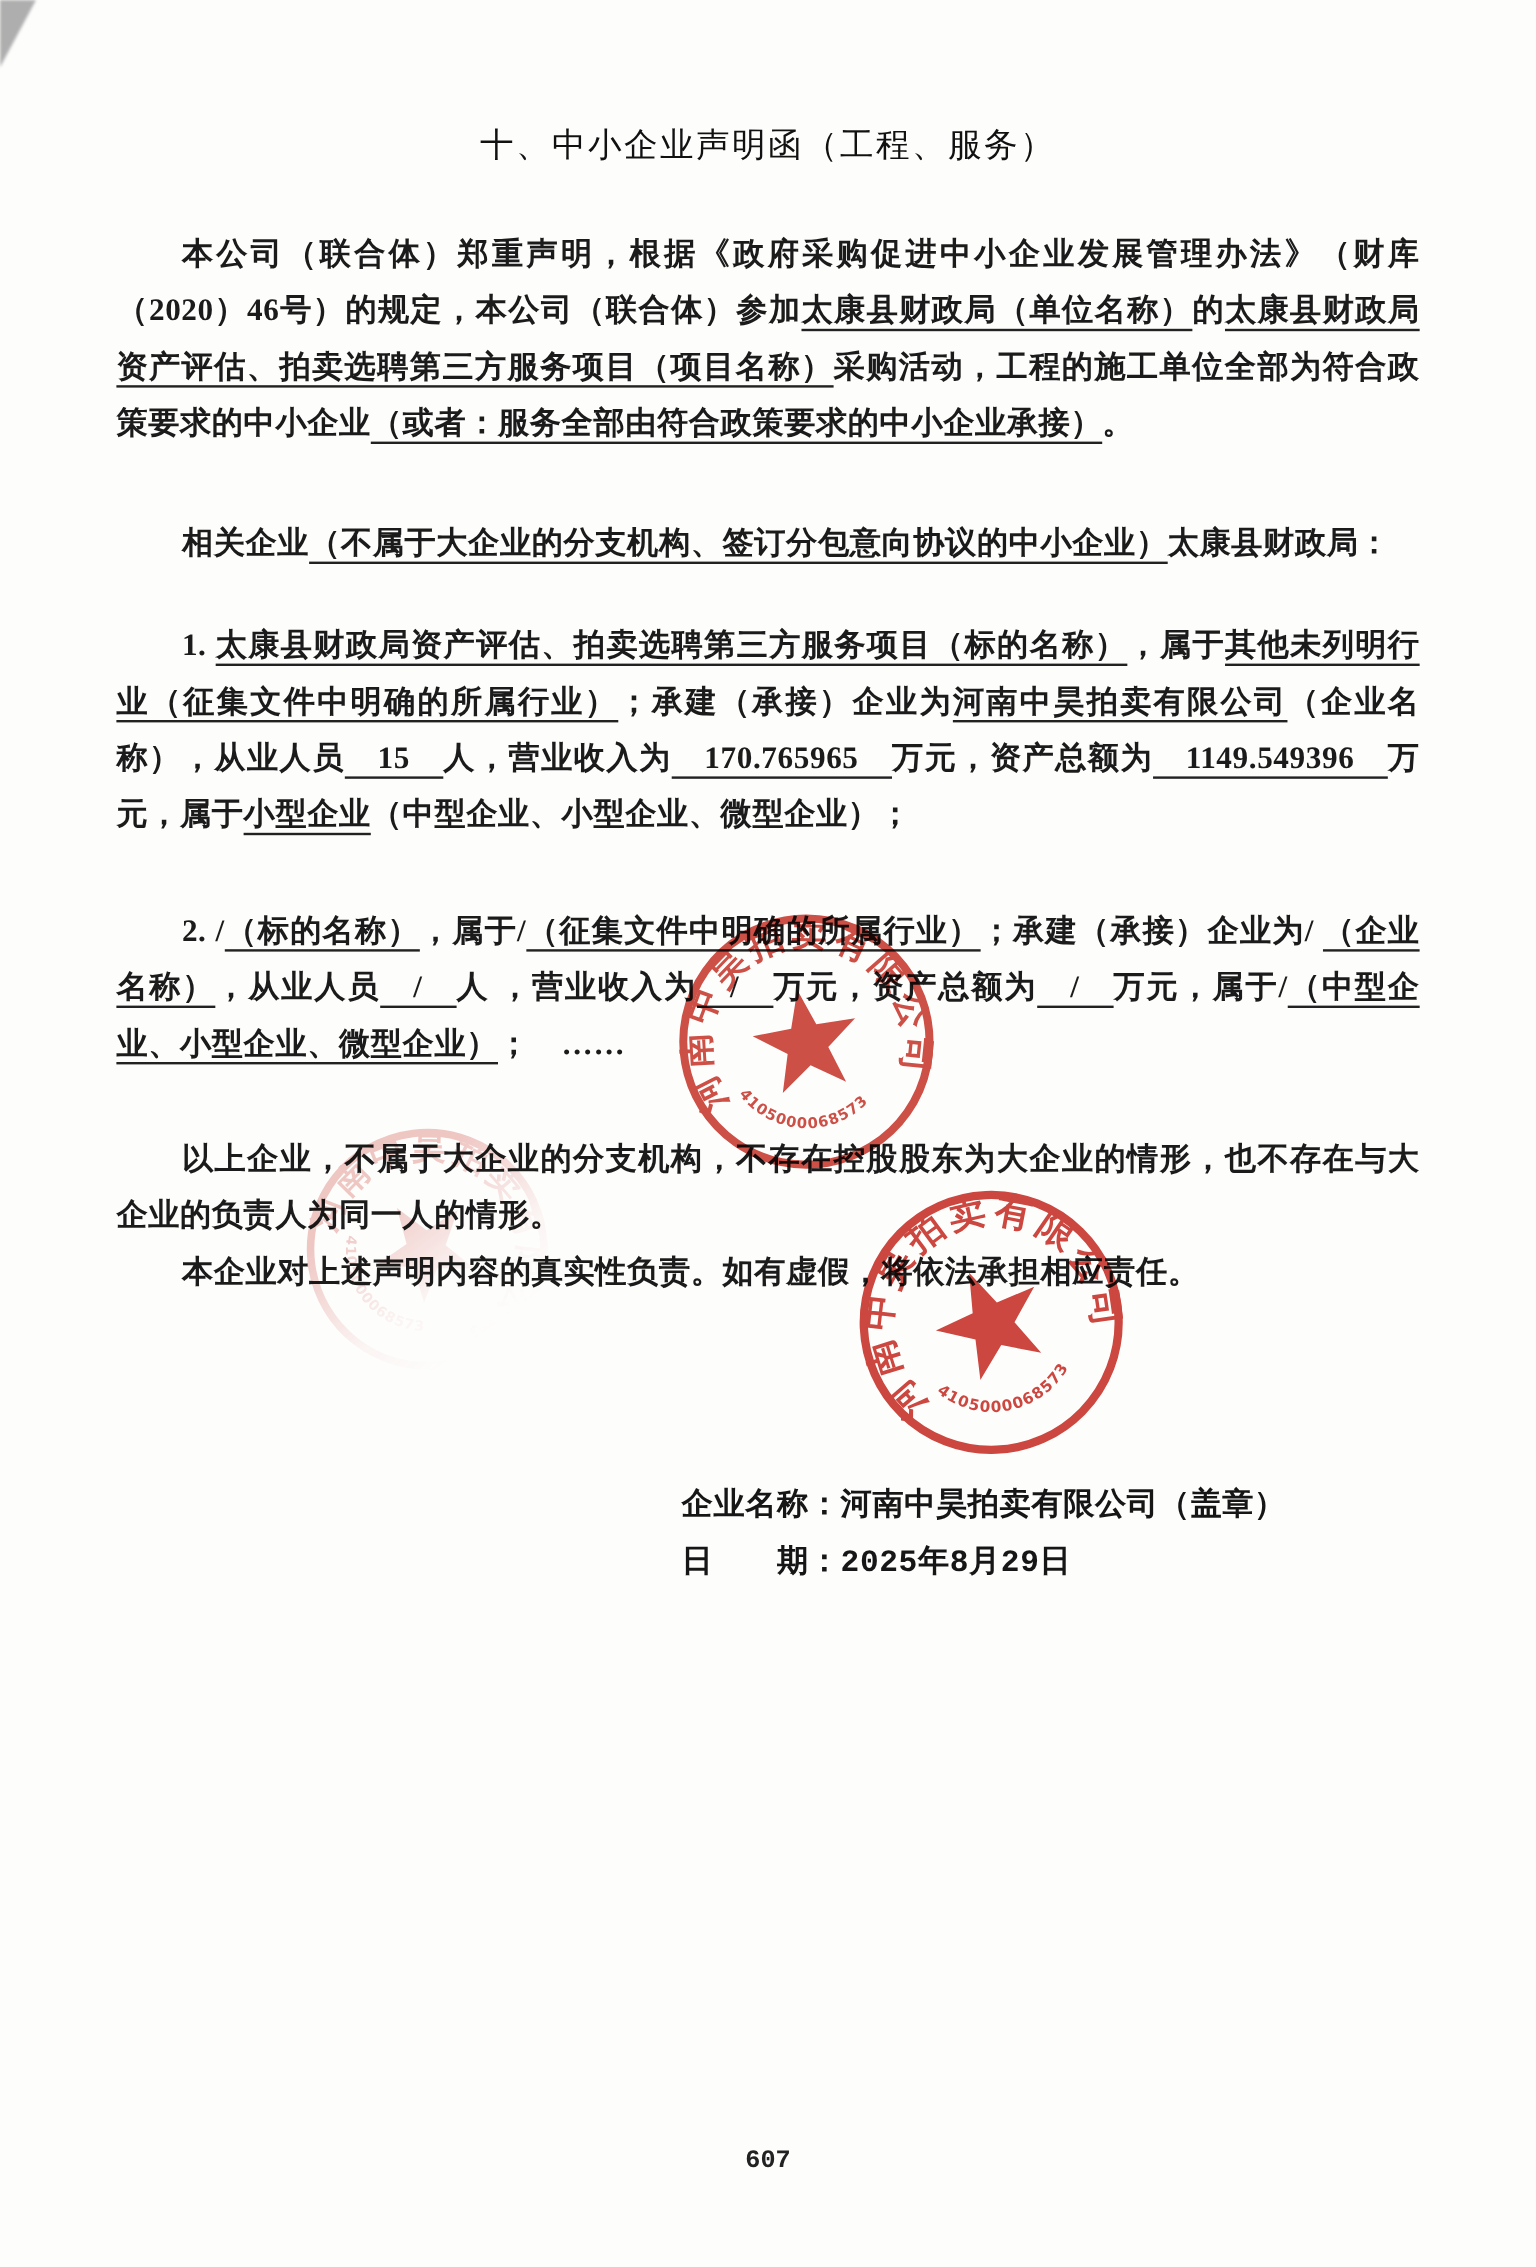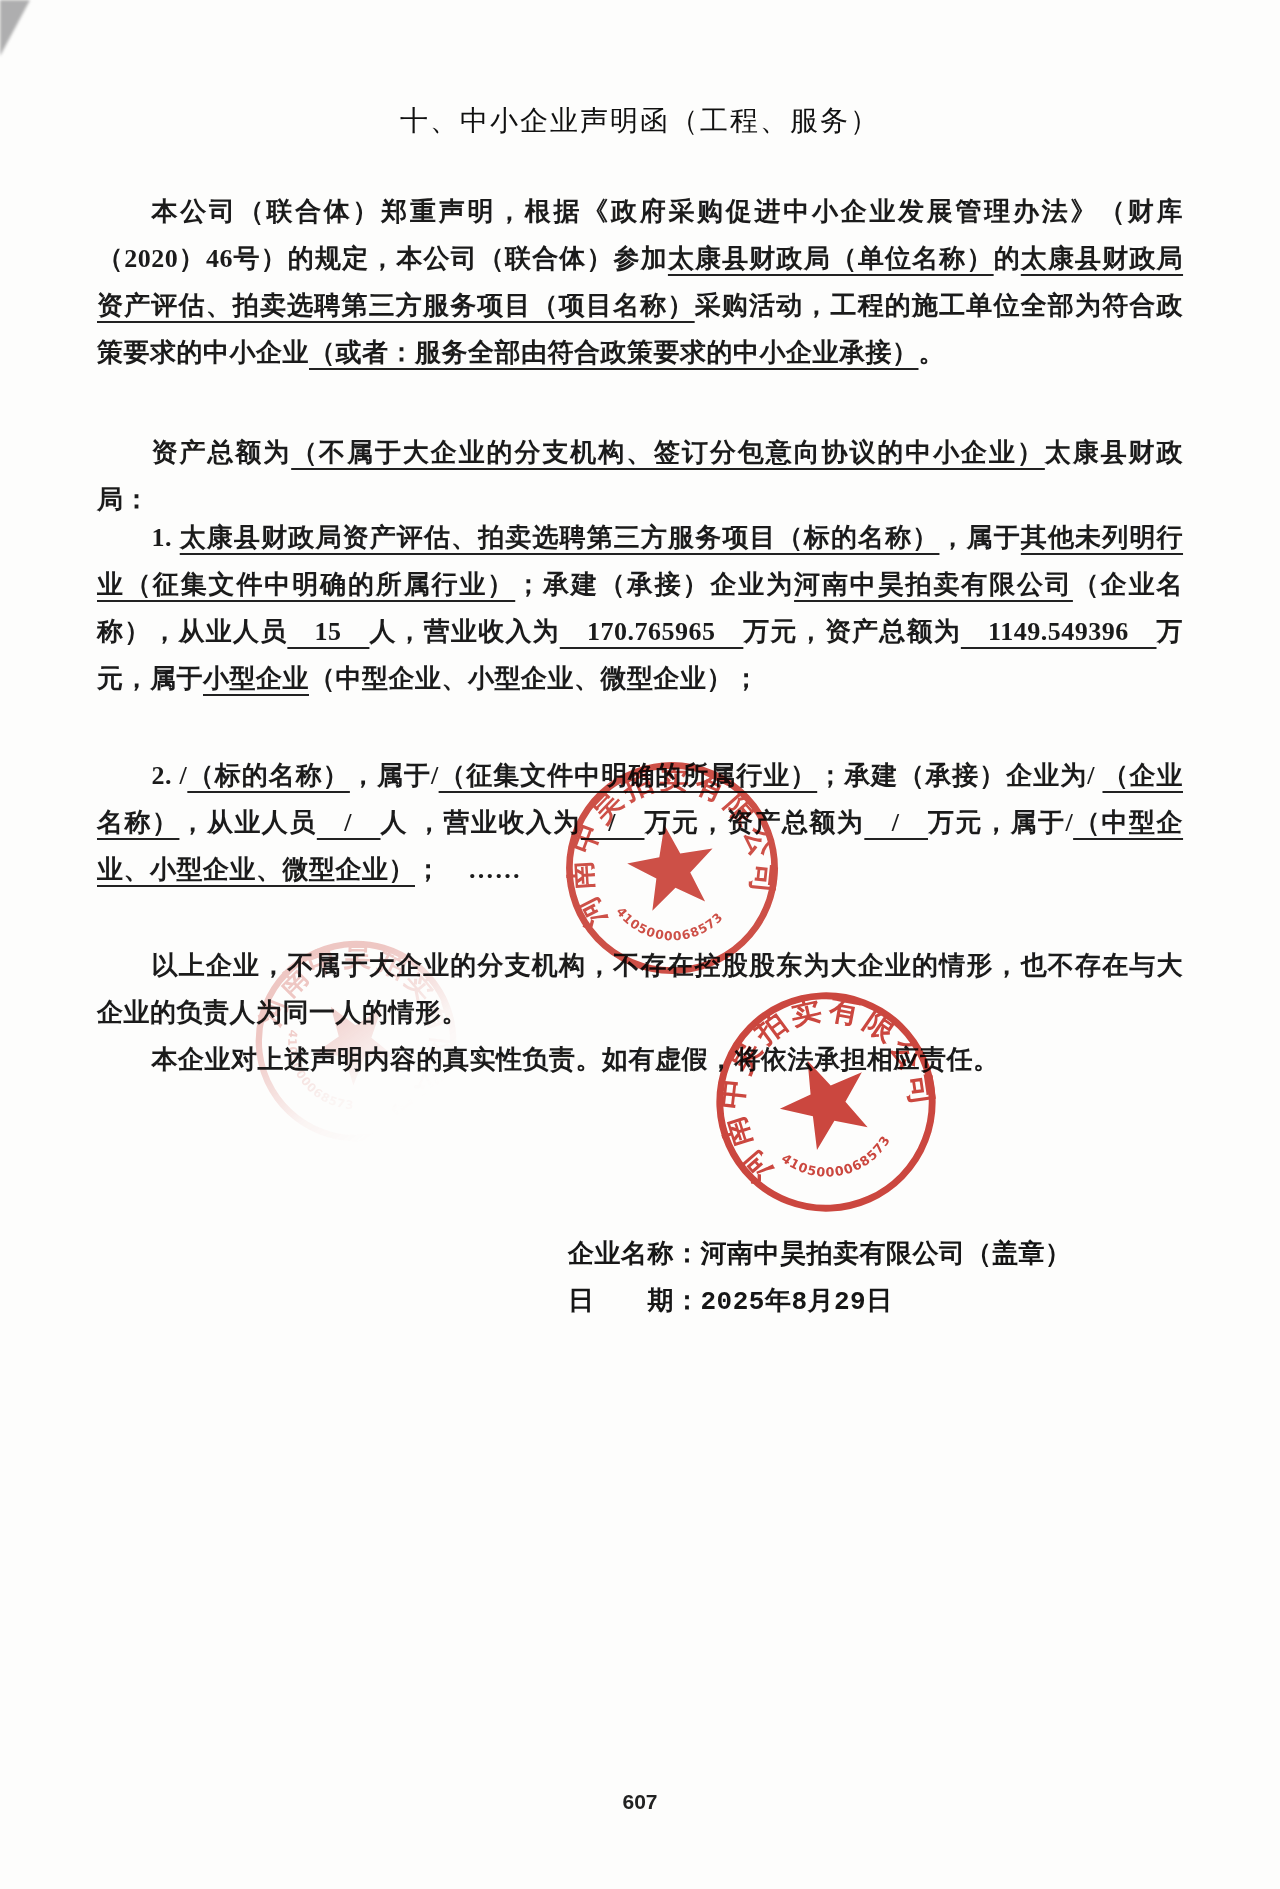--- a/index.html
+++ b/index.html
@@ -37,21 +37,21 @@
     font-size:26px;line-height:47px;font-weight:600;letter-spacing:.5px;color:#161616;font-family:Liberation Mono, monospace;
   }
   .notes{position:absolute;left:97px;top:1510px;width:1086px;}
   .notes p{
     margin:0;font-size:26px;line-height:47px;font-weight:600;letter-spacing:.5px;
     text-align:justify;text-indent:2.3em;color:#1b1b1b;
   }
   .page-number{
     position:absolute;left:0;right:0;top:1790px;text-align:center;
     font-size:21px;font-weight:600;color:#222;
-    font-family:Liberation Sans, sans-serif;
+    font-family:Liberation Mono, monospace;
   }
   .seal{
     position:absolute;mix-blend-mode:multiply;color:#c9372e;
     pointer-events:none;
   }
   .seal svg{width:100%;height:100%;}
   .seal-co{
     font-size:31px;font-weight:bold;fill:currentColor;
     font-family:"Liberation Serif",serif;
   }
@@ -71,21 +71,21 @@
 <body>
 
 <div class="page">
 
   <div class="corner-smudge"></div>
 
   <h1 class="title">十、中小企业声明函（工程、服务）</h1>
 
   <p class="block indent" style="top:188px"><span>本公司（联合体）郑重声明，根据《政府采购促进中小企业发展管理办法》（财库（2020）46号）的规定，本公司（联合体）参加</span><span class="u">太康县财政局（单位名称）</span><span>的</span><span class="u">太康县财政局资产评估、拍卖选聘第三方服务项目（项目名称）</span><span>采购活动，工程的施工单位全部为符合政策要求的中小企业</span><span class="u">（或者：服务全部由符合政策要求的中小企业承接）</span><span>。</span></p>
 
-  <p class="block indent" style="top:429px"><span>资产总额为</span><span class="u">（不属于大企业的分支机构、签订分包意向协议的中小企业）</span><span>太康县财政局：</span></p>
+  <p class="block indent" style="top:429px"><span>相关企业</span><span class="u">（不属于大企业的分支机构、签订分包意向协议的中小企业）</span><span>太康县财政局：</span></p>
 
   <p class="block indent" style="top:514px"><span>1. </span><span class="u">太康县财政局资产评估、拍卖选聘第三方服务项目（标的名称）</span><span>，属于</span><span class="u">其他未列明行业（征集文件中明确的所属行业）</span><span>；承建（承接）企业为</span><span class="u">河南中昊拍卖有限公司</span><span>（企业名称），从业人员</span><span class="u">　15　</span><span>人，营业收入为</span><span class="u">　170.765965　</span><span>万元，资产总额为</span><span class="u">　1149.549396　</span><span>万元，属于</span><span class="u">小型企业</span><span>（中型企业、小型企业、微型企业）；</span></p>
 
   <p class="block indent" style="top:752px"><span>2. /</span><span class="u">（标的名称）</span><span>，属于/</span><span class="u">（征集文件中明确的所属行业）</span><span>；承建（承接）企业为/ </span><span class="u">（企业名称）</span><span>，从业人员</span><span class="u">　/　</span><span>人 ，营业收入为</span><span class="u">　/　</span><span>万元，资产总额为</span><span class="u">　/　</span><span>万元，属于/</span><span class="u">（中型企业、小型企业、微型企业）</span><span>；　……</span></p>
 
   <p class="block indent" style="top:1036px">本企业对上述声明内容的真实性负责。如有虚假，将依法承担相应责任。</p>
 
   <p class="block indent" style="top:942px">以上企业，不属于大企业的分支机构，不存在控股股东为大企业的情形，也不存在与大企业的负责人为同一人的情形。</p>
 
   <div class="signature">

